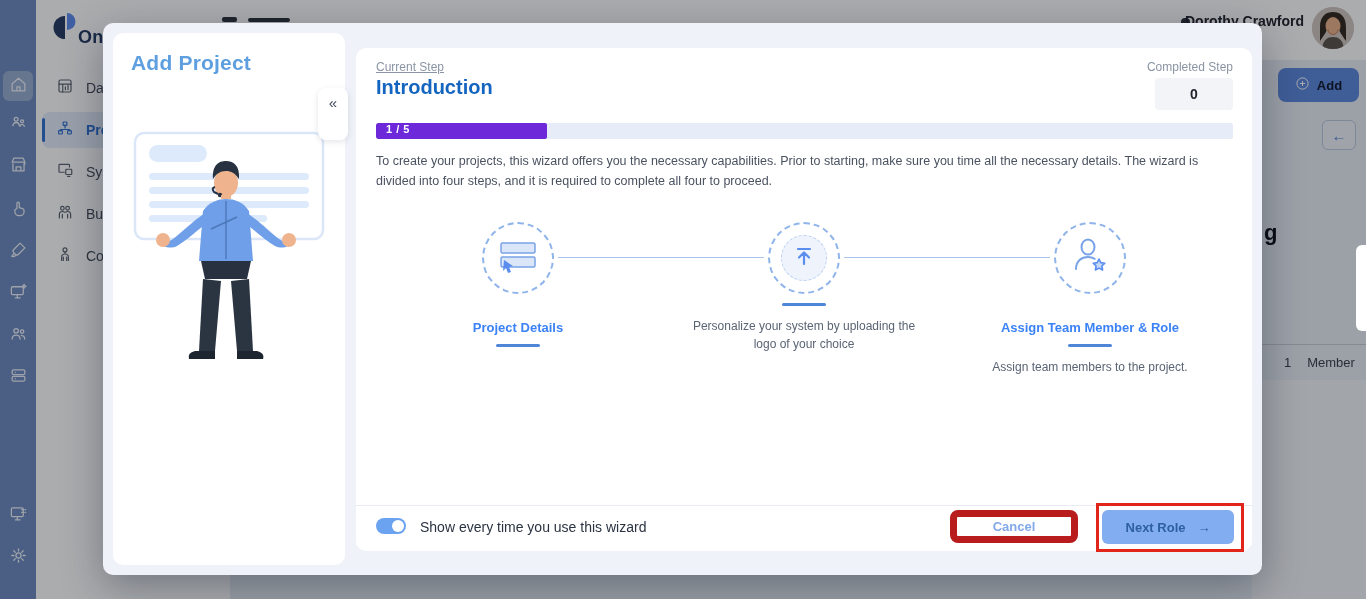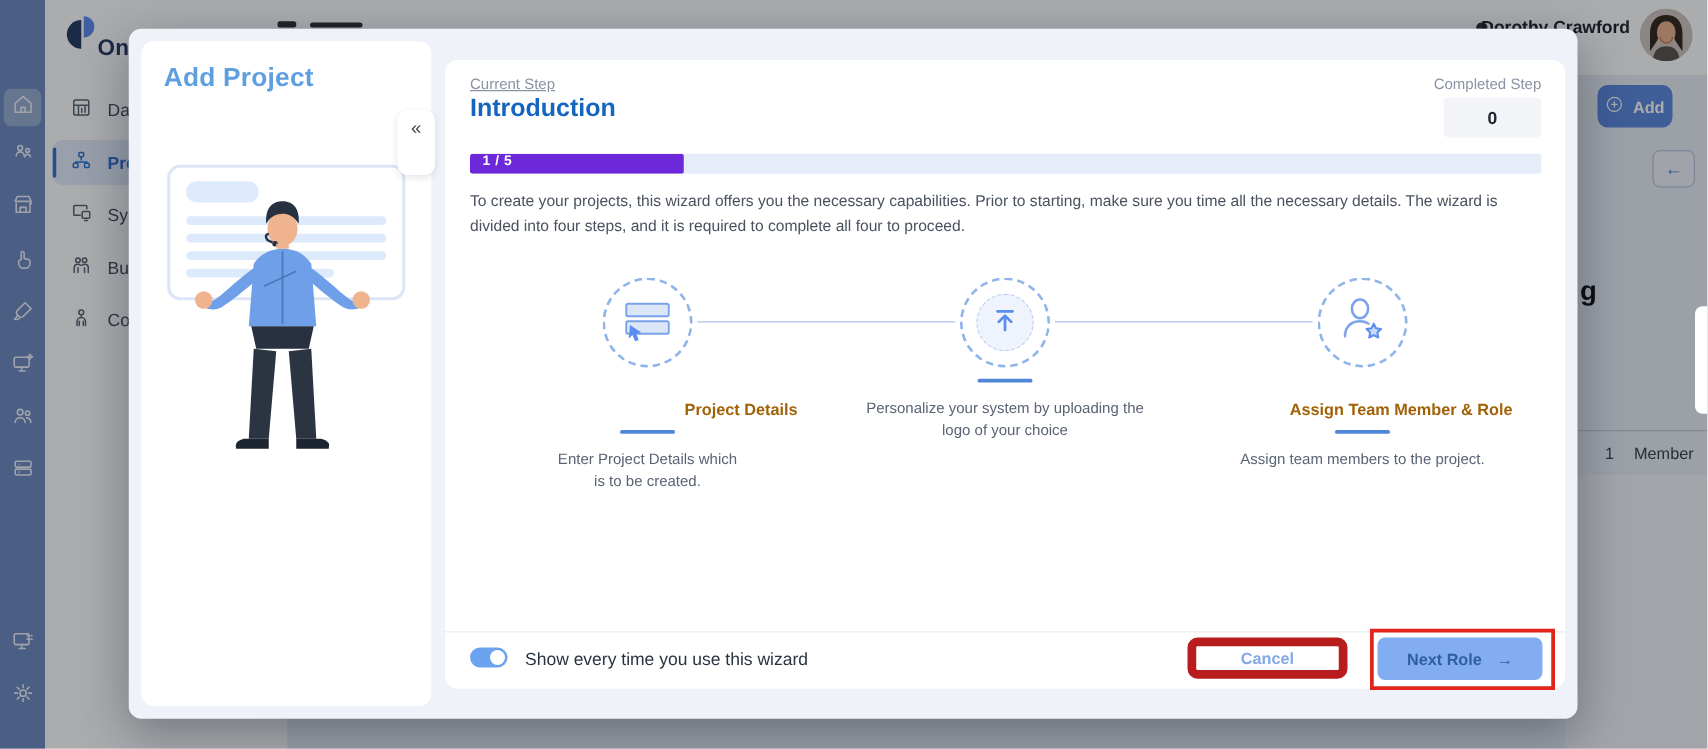--- a/index.html
+++ b/index.html
@@ -24,21 +24,21 @@
   .sidebar2 { left:36px; top:60px; width:194px; height:539px; background:#ffffff; z-index:1; }
   .side-item { position:absolute; left:6px; width:182px; height:36px; display:flex; align-items:center; border-radius:8px; white-space:nowrap; overflow:hidden; }
   .side-item svg { stroke:#5a6472; fill:none; stroke-width:1.6; stroke-linecap:round; stroke-linejoin:round; width:18px; height:18px; margin:0 12px 0 14px; flex:0 0 auto; }
   .side-item .lbl { font-size:14px; color:#434a57; font-weight:400; }
   .side-item.active { background:#e4edfb; }
   .side-item.active svg { stroke:#2f6fd1; }
   .side-item.active .lbl { color:#2f6fd1; font-weight:700; }
   .side-item.active::before { content:""; position:absolute; left:0; top:6px; width:3px; height:24px; background:#2f6fd1; border-radius:2px; }
 
   .content { left:230px; top:60px; width:1136px; height:539px; background:#e9edf4; z-index:1; }
-  .add-btn { position:absolute; left:1048px; top:8px; width:60px; height:34px; background:#5b87dd; border-radius:8px; color:#ffffff; font-size:13px; font-weight:700; display:flex; align-items:center; justify-content:center; gap:7px; }
+  .add-btn { position:absolute; left:1048px; top:8px; width:81px; height:34px; background:#5b87dd; border-radius:8px; color:#0f172a; font-size:13px; font-weight:700; display:flex; align-items:center; justify-content:center; gap:7px; }
   .add-btn svg { width:15px; height:15px; stroke:#fff; fill:none; stroke-width:1.6; }
   .back-btn { position:absolute; left:1092px; top:60px; width:34px; height:30px; background:#eef2f9; border:1px solid #b9c8de; border-radius:6px; color:#4a7fd1; font-size:15px; display:flex; align-items:center; justify-content:center; }
   .partial-heading { position:absolute; left:1034px; top:160px; font-size:22px; font-weight:800; color:#0d0f12; }
   .row-divider { position:absolute; left:1022px; top:284px; width:114px; height:1px; background:#c6cad2; }
   .member-row { position:absolute; left:1054px; top:295px; font-size:13px; color:#3c414b; }
   .member-row .num { margin-right:16px; }
   .table-below { position:absolute; left:1022px; top:320px; width:114px; height:219px; background:#f1f4f8; }
 
   
   .dim { left:0; top:0; width:1366px; height:599px; background:rgba(10,12,18,0.34); z-index:5; }
@@ -59,21 +59,21 @@
 
   .progress-track { position:absolute; left:20px; top:75px; width:857px; height:16px; background:#e7edf8; border-radius:2px; overflow:hidden; }
   .progress-fill { height:16px; background:#6d28d9; border-radius:2px; display:flex; align-items:flex-start; }
   .progress-fill span { color:#ffffff; font-size:11px; font-weight:700; padding-left:10px; letter-spacing:.5px; }
 
   .wizard-desc { position:absolute; left:20px; top:103px; width:860px; font-size:12.5px; color:#4a5260; line-height:1.6; }
 
   .step { position:absolute; top:174px; width:240px; text-align:center; }
   .step-circle { width:72px; height:72px; border:2px dashed #8fb4ea; border-radius:50%; margin:0 auto; display:flex; align-items:center; justify-content:center; }
   .step-inner { width:46px; height:46px; border:1.5px dashed #b9cff2; border-radius:50%; background:#eef3fc; display:flex; align-items:center; justify-content:center; }
-  .step-title { margin-top:26px; font-size:13px; font-weight:700; color:#a16207;text-align:right; }
+  .step-title { margin-top:26px; font-size:13px; font-weight:700; color:#3b82f6; }
   .step-underline { width:44px; height:3px; background:#4f86d8; border-radius:2px; margin:9px auto 0; }
   .step-desc { margin-top:11px; font-size:12px; color:#5a6474; line-height:1.5; }
   .connector { position:absolute; top:209px; height:1px; background:#a9c3ec; }
 
   .footer-divider { position:absolute; left:0; top:457px; width:896px; height:1px; background:#e9edf3; }
   .toggle { position:absolute; left:20px; top:470px; width:30px; height:16px; background:#6ba3f0; border-radius:9px; }
   .toggle .knob { position:absolute; right:2px; top:2px; width:12px; height:12px; background:#ffffff; border-radius:50%; }
   .toggle-label { position:absolute; left:64px; top:471px; font-size:14px; color:#2a3342; }
   .cancel-btn { position:absolute; left:594px; top:462px; width:128px; height:33px; background:#ffffff; border:7px solid #b91c1c; border-radius:8px; color:#82a9e8; font-size:13px; font-weight:700; display:flex; align-items:center; justify-content:center; }
   .next-btn { position:absolute; left:746px; top:462px; width:132px; height:34px; background:#83adf1; border-radius:6px; color:#2e5fa3; font-size:13px; font-weight:700; display:flex; align-items:center; justify-content:center; gap:12px; }
@@ -295,21 +295,20 @@
           <span>
             <svg width="42" height="40" viewBox="0 0 42 40">
               <rect x="4" y="7" width="34" height="10" rx="1.5" fill="#dbe7f8" stroke="#7aa2e8" stroke-width="1.5"></rect>
               <rect x="4" y="21" width="34" height="10" rx="1.5" fill="#dbe7f8" stroke="#7aa2e8" stroke-width="1.5"></rect>
               <path d="M7 24 l9 6 -4 1 2 5 -3 1 -2 -5 -3 3 Z" fill="#5b8def"></path>
             </svg>
           </span>
         </div>
         <div class="step-title">Project Details</div>
         <div class="step-underline"></div>
-        <div class="step-desc" style="width:150px; margin-left:45px;">Enter Project Details which is to be created.</div>
       </div>
 
       <div class="step" style="left:328px;">
         <div class="step-circle">
           <div class="step-inner">
             <span>
               <svg width="26" height="26" viewBox="0 0 26 26" fill="none" stroke="#5b8def" stroke-width="2.2" stroke-linecap="round" stroke-linejoin="round">
                 <path d="M7 6 h12 M13 21 V10 M8 14.5 L13 9.5 L18 14.5"></path>
               </svg>
             </span>

